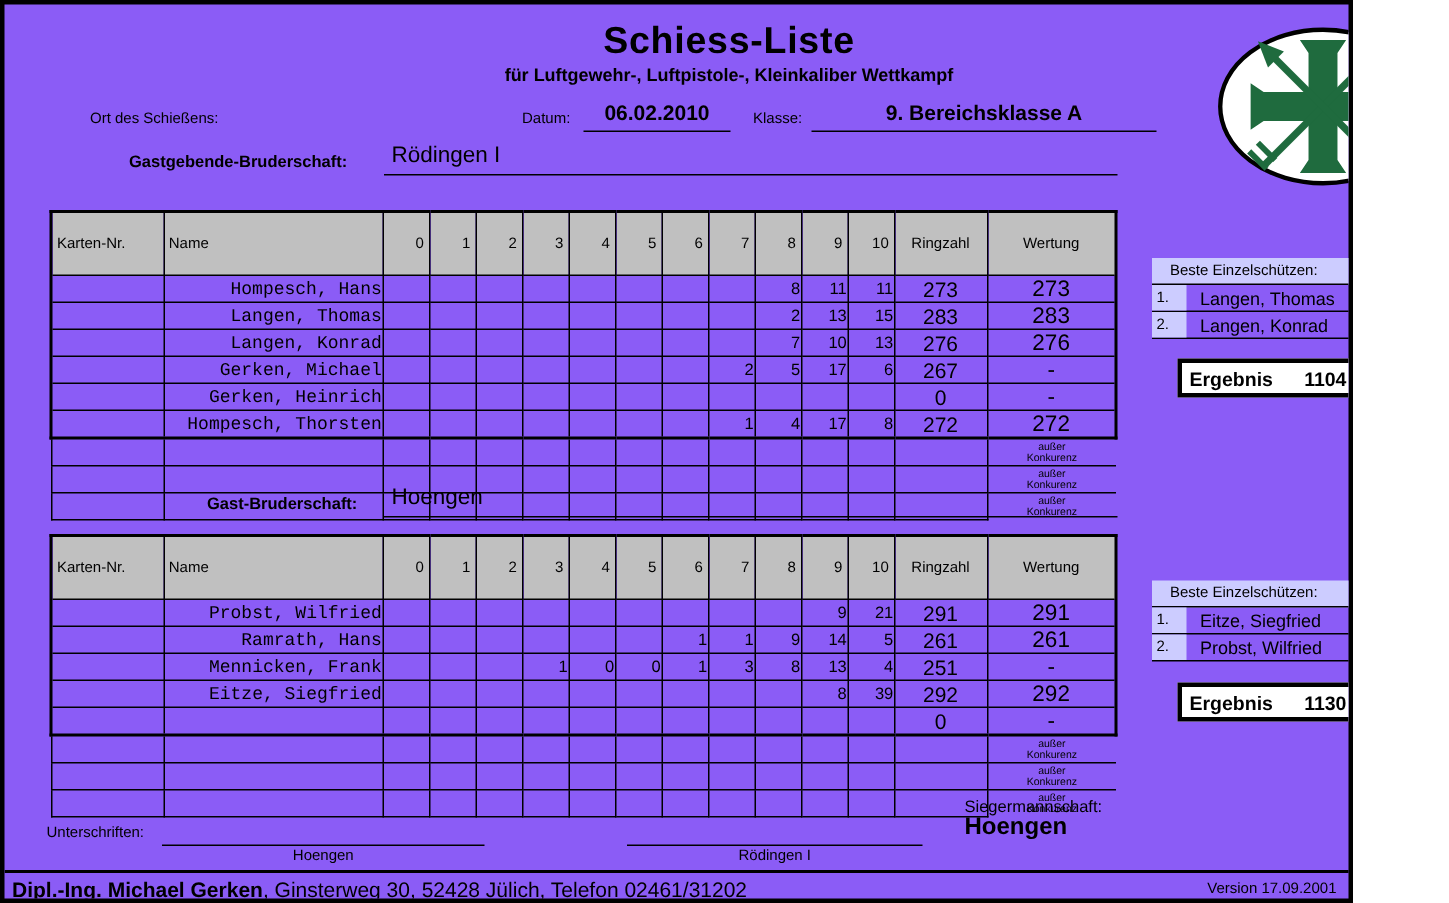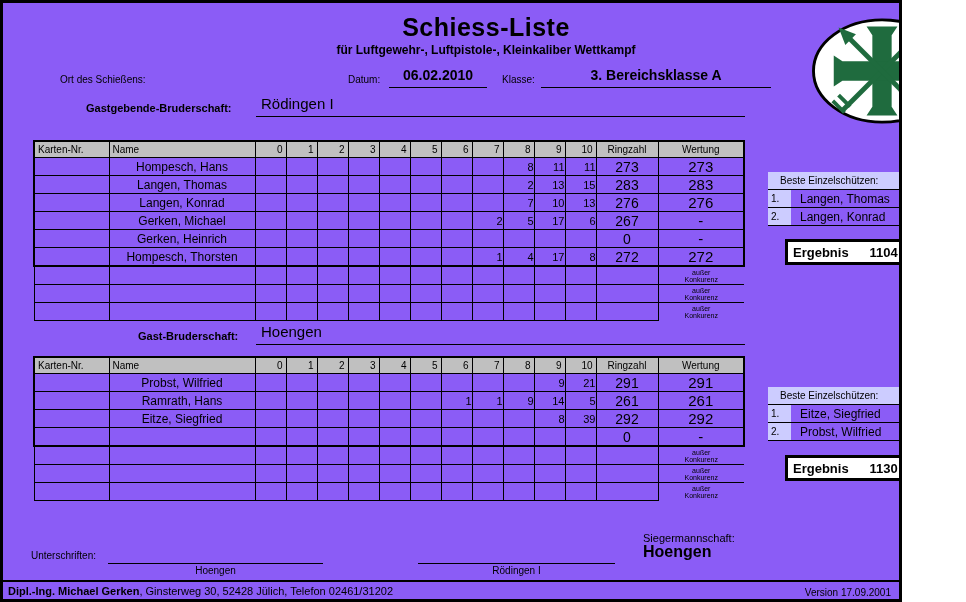--- a/index.html
+++ b/index.html
@@ -29,30 +29,30 @@
   .datum-value{top:64px;left:386px;width:98px;height:20px;font-size:14px;font-weight:bold;text-align:center;}
   .klasse-label{top:71px;left:499px;}
   .klasse-value{top:64px;left:538px;width:230px;height:20px;font-size:14px;font-weight:bold;text-align:center;}
   .host-label{top:99px;left:83px;font-size:11px;font-weight:bold;}
   .host-value{top:92px;left:253px;width:484px;height:21px;font-size:15px;padding-left:5px;}
   .guest-label{top:327px;left:135px;font-size:11px;font-weight:bold;}
   .guest-value{top:320px;left:253px;width:484px;height:21px;font-size:15px;padding-left:5px;}
   
   .score-table{position:absolute;left:30px;border-collapse:collapse;table-layout:fixed;width:710px;}
   .score-table th,.score-table td{border:1px solid #000;overflow:hidden;white-space:nowrap;padding:0;}
-  .score-table thead th{background:var(--gray);font-weight:normal;font-size:10px;height:15px;padding:0 3px;}
+  .score-table thead th{background:var(--gray);font-weight:normal;font-size:10px;height:15px;padding:13px 3px;}
   .score-table thead th{border-top-width:2px;}
   .score-table thead th:first-child,.main-row td:first-child{border-left-width:2px;}
   .score-table thead th:last-child,.main-row td:last-child{border-right-width:2px;}
   .last-main td{border-bottom-width:2px;}
   .h-left{text-align:left;}
   .h-num{text-align:right;}
   .h-center{text-align:center;}
   .score-table tbody td{height:17px;}
-  .c-name{font-size:12px;text-align:center;padding-left:4px;}
+  .c-name{font-size:12px;text-align:right;padding-left:4px;font-family:Liberation Mono, monospace;}
   .c-shot{font-size:11px;text-align:right;padding-right:3px;}
   .c-ring{font-size:14px;text-align:center;}
   .c-wert{font-size:15px;text-align:center;}
   .outside-row .c-wert{border-right:none;border-bottom:none;}
   .note{font-size:7px;line-height:7px;text-align:center;}
   #host-table{top:137px;}
   #guest-table{top:353px;}
   
   .best-panel{position:absolute;left:765px;width:176px;}
   .best-header{display:flex;justify-content:space-between;align-items:center;height:17px;
@@ -72,21 +72,21 @@
   #ergebnis-guest{top:452px;}
   
   .winner-label{top:529px;left:640px;font-size:11px;}
   .winner-value{top:540px;left:640px;font-size:16px;font-weight:bold;}
   .sig-label{top:547px;left:28px;font-size:10px;}
   .sig-line-left{top:546px;left:105px;width:215px;height:14px;border-bottom:1px solid #000;}
   .sig-name-left{top:562px;left:105px;width:215px;text-align:center;font-size:10px;}
   .sig-line-right{top:546px;left:415px;width:197px;height:14px;border-bottom:1px solid #000;}
   .sig-name-right{top:562px;left:415px;width:197px;text-align:center;font-size:10px;}
   .footer-rule{top:577px;left:0;width:966px;height:0;border-top:2px solid #000;}
-  .footer-text{top:582px;left:5px;font-size:11px;}
+  .footer-text{top:582px;left:5px;font-size:14px;}
   .footer-bold{font-weight:bold;}
   .version{top:584px;right:8px;font-size:10px;}
 </style>
 </head>
 <body>
 
 <div class="page">
 
   <div class="abs title">Schiess-Liste</div>
   <div class="abs subtitle">für Luftgewehr-, Luftpistole-, Kleinkaliber Wettkampf</div>
@@ -106,21 +106,21 @@
       <line x1="30" y1="82" x2="42" y2="94"></line>
       <line x1="126" y1="88" x2="114" y2="100"></line>
       <line x1="120" y1="82" x2="108" y2="94"></line>
     </g>
   </svg>
 
   <div class="abs lbl ort-label">Ort des Schießens:</div>
   <div class="abs lbl datum-label">Datum:</div>
   <div class="abs uline datum-value">06.02.2010</div>
   <div class="abs lbl klasse-label">Klasse:</div>
-  <div class="abs uline klasse-value">3. Bereichsklasse A</div>
+  <div class="abs uline klasse-value">9. Bereichsklasse A</div>
 
   <div class="abs host-label">Gastgebende-Bruderschaft:</div>
   <div class="abs uline host-value">Rödingen I</div>
 
   <table class="score-table" id="host-table">
       <colgroup>
         <col style="width: 75px;">
         <col style="width: 146px;">
         <col style="width: 31px;">
         <col style="width: 31px;">
@@ -410,20 +410,37 @@
           <td class="c-shot">1</td>
           <td class="c-shot">1</td>
           <td class="c-shot">9</td>
           <td class="c-shot">14</td>
           <td class="c-shot">5</td>
           <td class="c-ring">261</td>
           <td class="c-wert">261</td>
         </tr>
         <tr class="main-row">
           <td class="c-karten"></td>
+          <td class="c-name">Mennicken, Frank</td>
+          <td class="c-shot"></td>
+          <td class="c-shot"></td>
+          <td class="c-shot"></td>
+          <td class="c-shot">1</td>
+          <td class="c-shot">0</td>
+          <td class="c-shot">0</td>
+          <td class="c-shot">1</td>
+          <td class="c-shot">3</td>
+          <td class="c-shot">8</td>
+          <td class="c-shot">13</td>
+          <td class="c-shot">4</td>
+          <td class="c-ring">251</td>
+          <td class="c-wert">-</td>
+        </tr>
+        <tr class="main-row">
+          <td class="c-karten"></td>
           <td class="c-name">Eitze, Siegfried</td>
           <td class="c-shot"></td>
           <td class="c-shot"></td>
           <td class="c-shot"></td>
           <td class="c-shot"></td>
           <td class="c-shot"></td>
           <td class="c-shot"></td>
           <td class="c-shot"></td>
           <td class="c-shot"></td>
           <td class="c-shot"></td>

